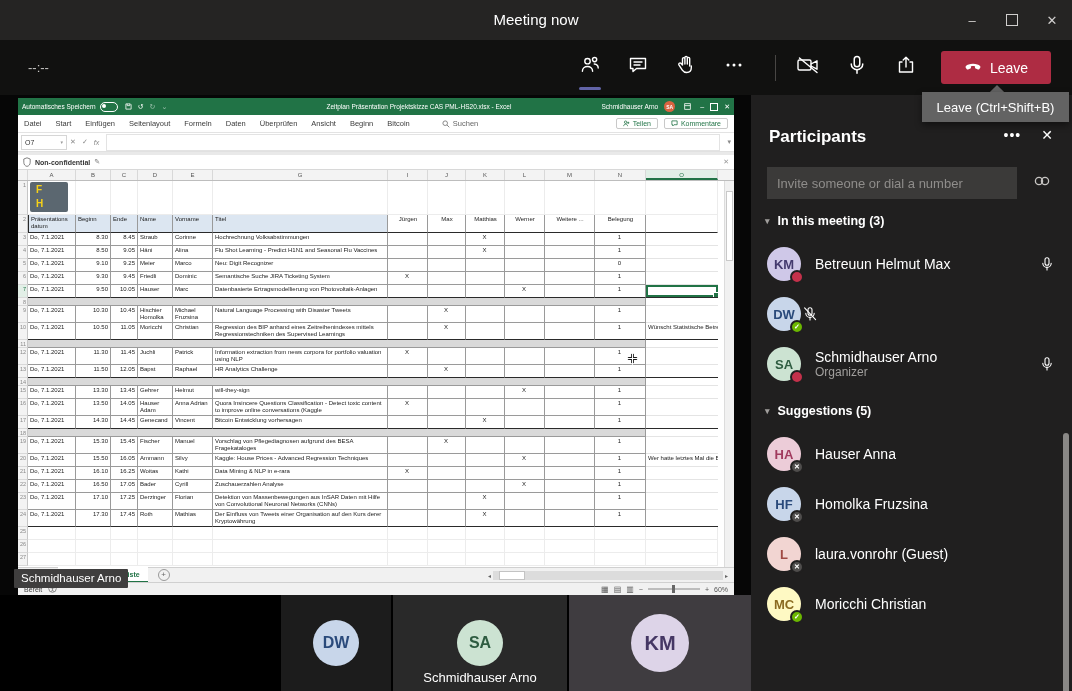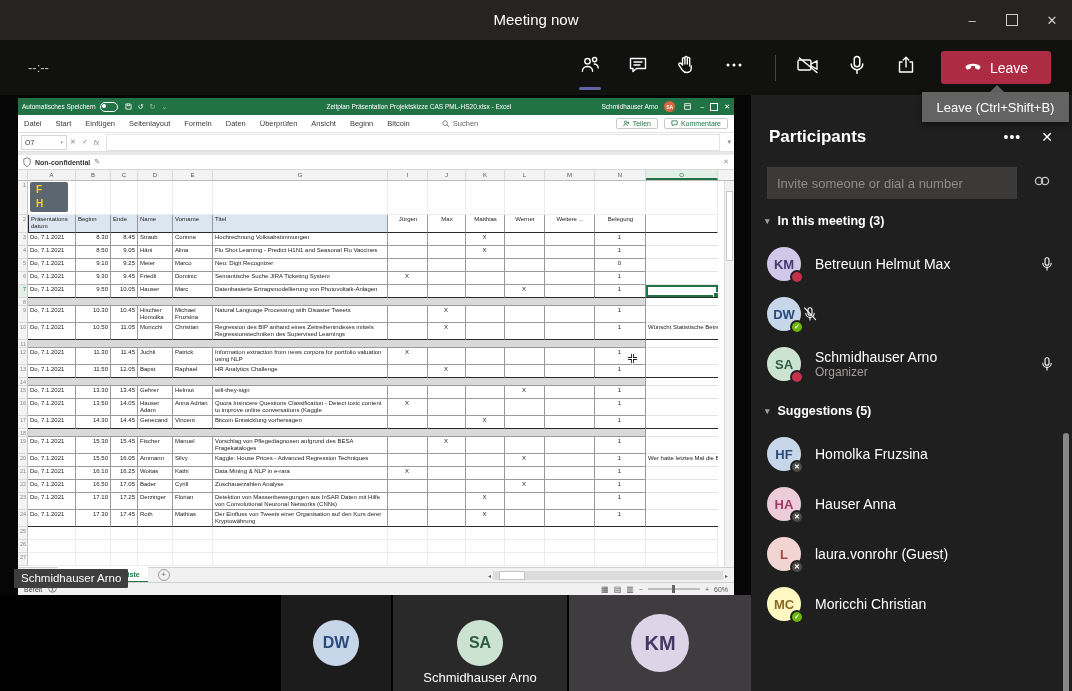--- a/index.html
+++ b/index.html
@@ -96,21 +96,21 @@
   .x-status{position:absolute;left:0;top:484px;width:716px;height:13px;background:#f1f1f1;border-top:1px solid #d0d0d0;
             display:flex;align-items:center;font-size:7px;color:#444;box-sizing:border-box;padding:0 6px;gap:6px;}
   .x-status-right{margin-left:auto;display:flex;align-items:center;gap:5px;color:#555;font-size:8px;}
   .x-zoomtrack{width:52px;height:2px;background:#bdbdbd;position:relative;}
   .x-zoomthumb{position:absolute;left:24px;top:-3px;width:3px;height:8px;background:#666;}
   .presenter-overlay{position:absolute;left:14px;top:569px;height:19px;background:#3f3e3e;color:#fff;font-size:11.5px;
                      line-height:19px;padding:0 7px;z-index:60;border-radius:1px;}
   .remote-cursor{position:absolute;left:626px;top:256px;z-index:70;}
   
   .panel{position:absolute;left:751px;top:95px;width:321px;height:596px;background:#201f1f;overflow:hidden;}
-  .panel-head{display:flex;align-items:center;padding:32px 18px 0 18px;}
+  .panel-head{display:flex;padding:32px 18px 0 18px;}
   .panel-title{flex:1;color:#fff;font-size:17px;font-weight:bold;}
   .hd-ic{color:#fff;font-size:14px;margin-left:20px;letter-spacing:1px;}
   .invite-row{display:flex;align-items:center;margin:20px 16px 4px 16px;}
   .invite-input{width:230px;height:32px;background:#3b3a39;border:none;outline:none;color:#d0cecd;font-size:13px;
                 padding:0 10px;font-family:"Liberation Sans",sans-serif;}
   .invite-input::placeholder{color:#8f8d8b;}
   .invite-link{margin-left:14px;}
   .p-sec{display:flex;align-items:center;height:36px;padding:0 14px;color:#fff;font-size:12.5px;font-weight:bold;margin-top:4px;}
   .p-chev{color:#a19f9d;font-size:9px;margin-right:8px;}
   .p-row{display:flex;align-items:center;height:50px;padding:0 16px;}
@@ -803,29 +803,29 @@
               <path d="M3.8 7.2c0 2.4 1.9 4.2 4.2 4.2s4.2-1.8 4.2-4.2"></path>
               <line x1="8" y1="11.4" x2="8" y2="14"></line>
             </svg>
           </span>
         </div>
         <div class="p-sec">
           <span class="p-chev">▾</span>
           <span>Suggestions (5)</span>
         </div>
         <div class="p-row">
+          <div class="p-avatar" style="background: rgb(236, 204, 216); color: rgb(161, 58, 94);">HA<span class="p-badge offline">✕</span></div>
+          <div class="p-names">
+            <div class="p-name">Hauser Anna</div>
+          </div>
+        </div>
+        <div class="p-row">
           <div class="p-avatar" style="background: rgb(200, 214, 234); color: rgb(42, 74, 123);">HF<span class="p-badge offline">✕</span></div>
           <div class="p-names">
             <div class="p-name">Homolka Fruzsina</div>
-          </div>
-        </div>
-        <div class="p-row">
-          <div class="p-avatar" style="background: rgb(236, 204, 216); color: rgb(161, 58, 94);">HA<span class="p-badge offline">✕</span></div>
-          <div class="p-names">
-            <div class="p-name">Hauser Anna</div>
           </div>
         </div>
         <div class="p-row">
           <div class="p-avatar" style="background: rgb(242, 213, 210); color: rgb(160, 74, 68);">L<span class="p-badge offline">✕</span></div>
           <div class="p-names">
             <div class="p-name">laura.vonrohr (Guest)</div>
           </div>
         </div>
         <div class="p-row">
           <div class="p-avatar" style="background: #fef9c3; color: rgb(138, 106, 32);">MC<span class="p-badge available">✓</span></div>

